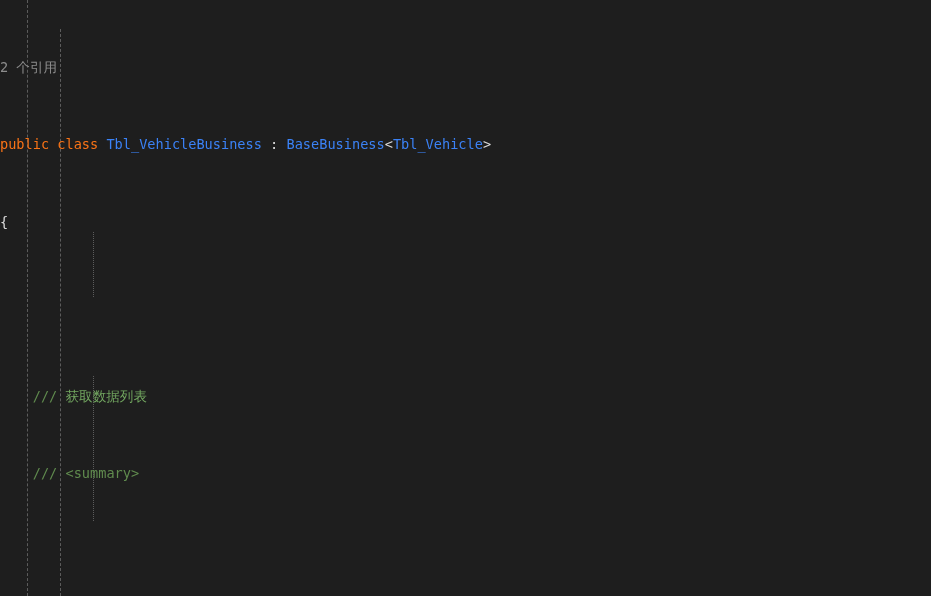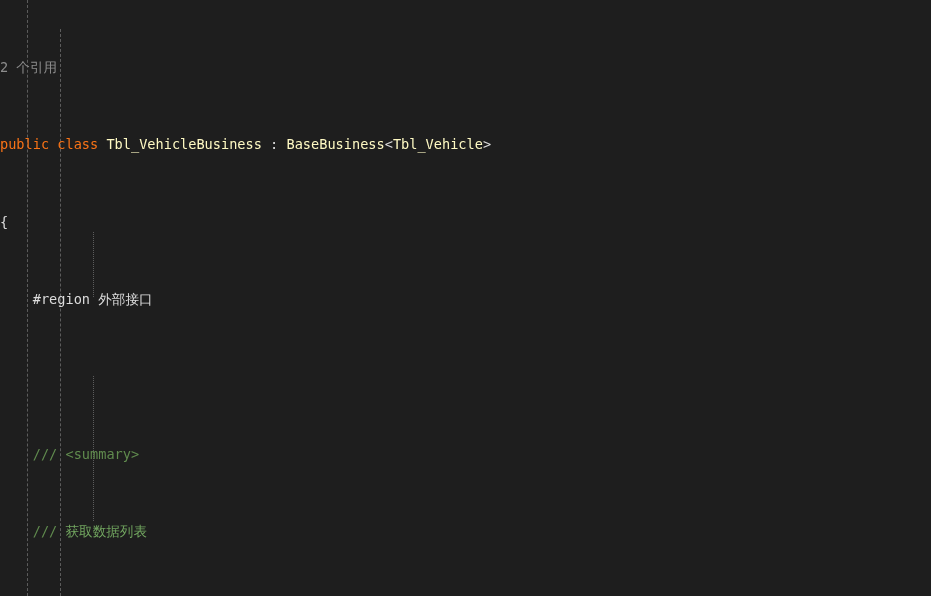--- a/index.html
+++ b/index.html
@@ -20,21 +20,21 @@
   .guide.g1{left:27px;}
   .guide.g2{left:60px;top:29px;}
   .guide.g3{left:93px;top:232px;height:65px;bottom:auto;border-left-style:dotted;}
   .guide.g3b{left:93px;top:376px;height:145px;bottom:auto;border-left-style:dotted;}
 
   .code{position:relative;padding:0;margin:0;white-space:pre;}
   .line{height:19.33px;white-space:pre;padding-left:0;}
 
   
   .kw   {color:#f97316;}
-  .typ  {color:#fef9c3;}
+  .typ  {color:#3b82f6;}
   .doc  {color:#608b4e;}
   .doctx{color:#71a55f;}
   .pl   {color:#dcdcdc;}
   .lens {color:#8d8d8d;}
   .punc {color:#dcdcdc;}
 </style>
 </head>
 <body>
 
 <div id="editor">
@@ -45,27 +45,26 @@
   <div class="guide g3b"></div>
 
   <div class="code">
 
     <div class="line"><span class="lens">2 个引用</span></div>
 
     <div class="line"><span class="kw">public class </span><span class="typ">Tbl_VehicleBusiness</span><span class="punc"> : </span><span class="typ">BaseBusiness</span><span class="punc">&lt;</span><span class="typ">Tbl_Vehicle</span><span class="punc">&gt;</span></div>
 
     <div class="line"><span class="pl">{</span></div>
 
-    <div class="line"><span class="pl">    #region 外部接口</span></div>
 
     <div class="line"> </div>
 
+    <div class="line"><span class="doc">    /// </span><span class="doctx">获取数据列表</span></div>
+
     <div class="line"><span class="doc">    /// </span><span class="doc">&lt;summary&gt;</span></div>
-
-    <div class="line"><span class="doc">    /// </span><span class="doctx">获取数据列表</span></div>
 
     
 
     
 
     
 
     
 
     

